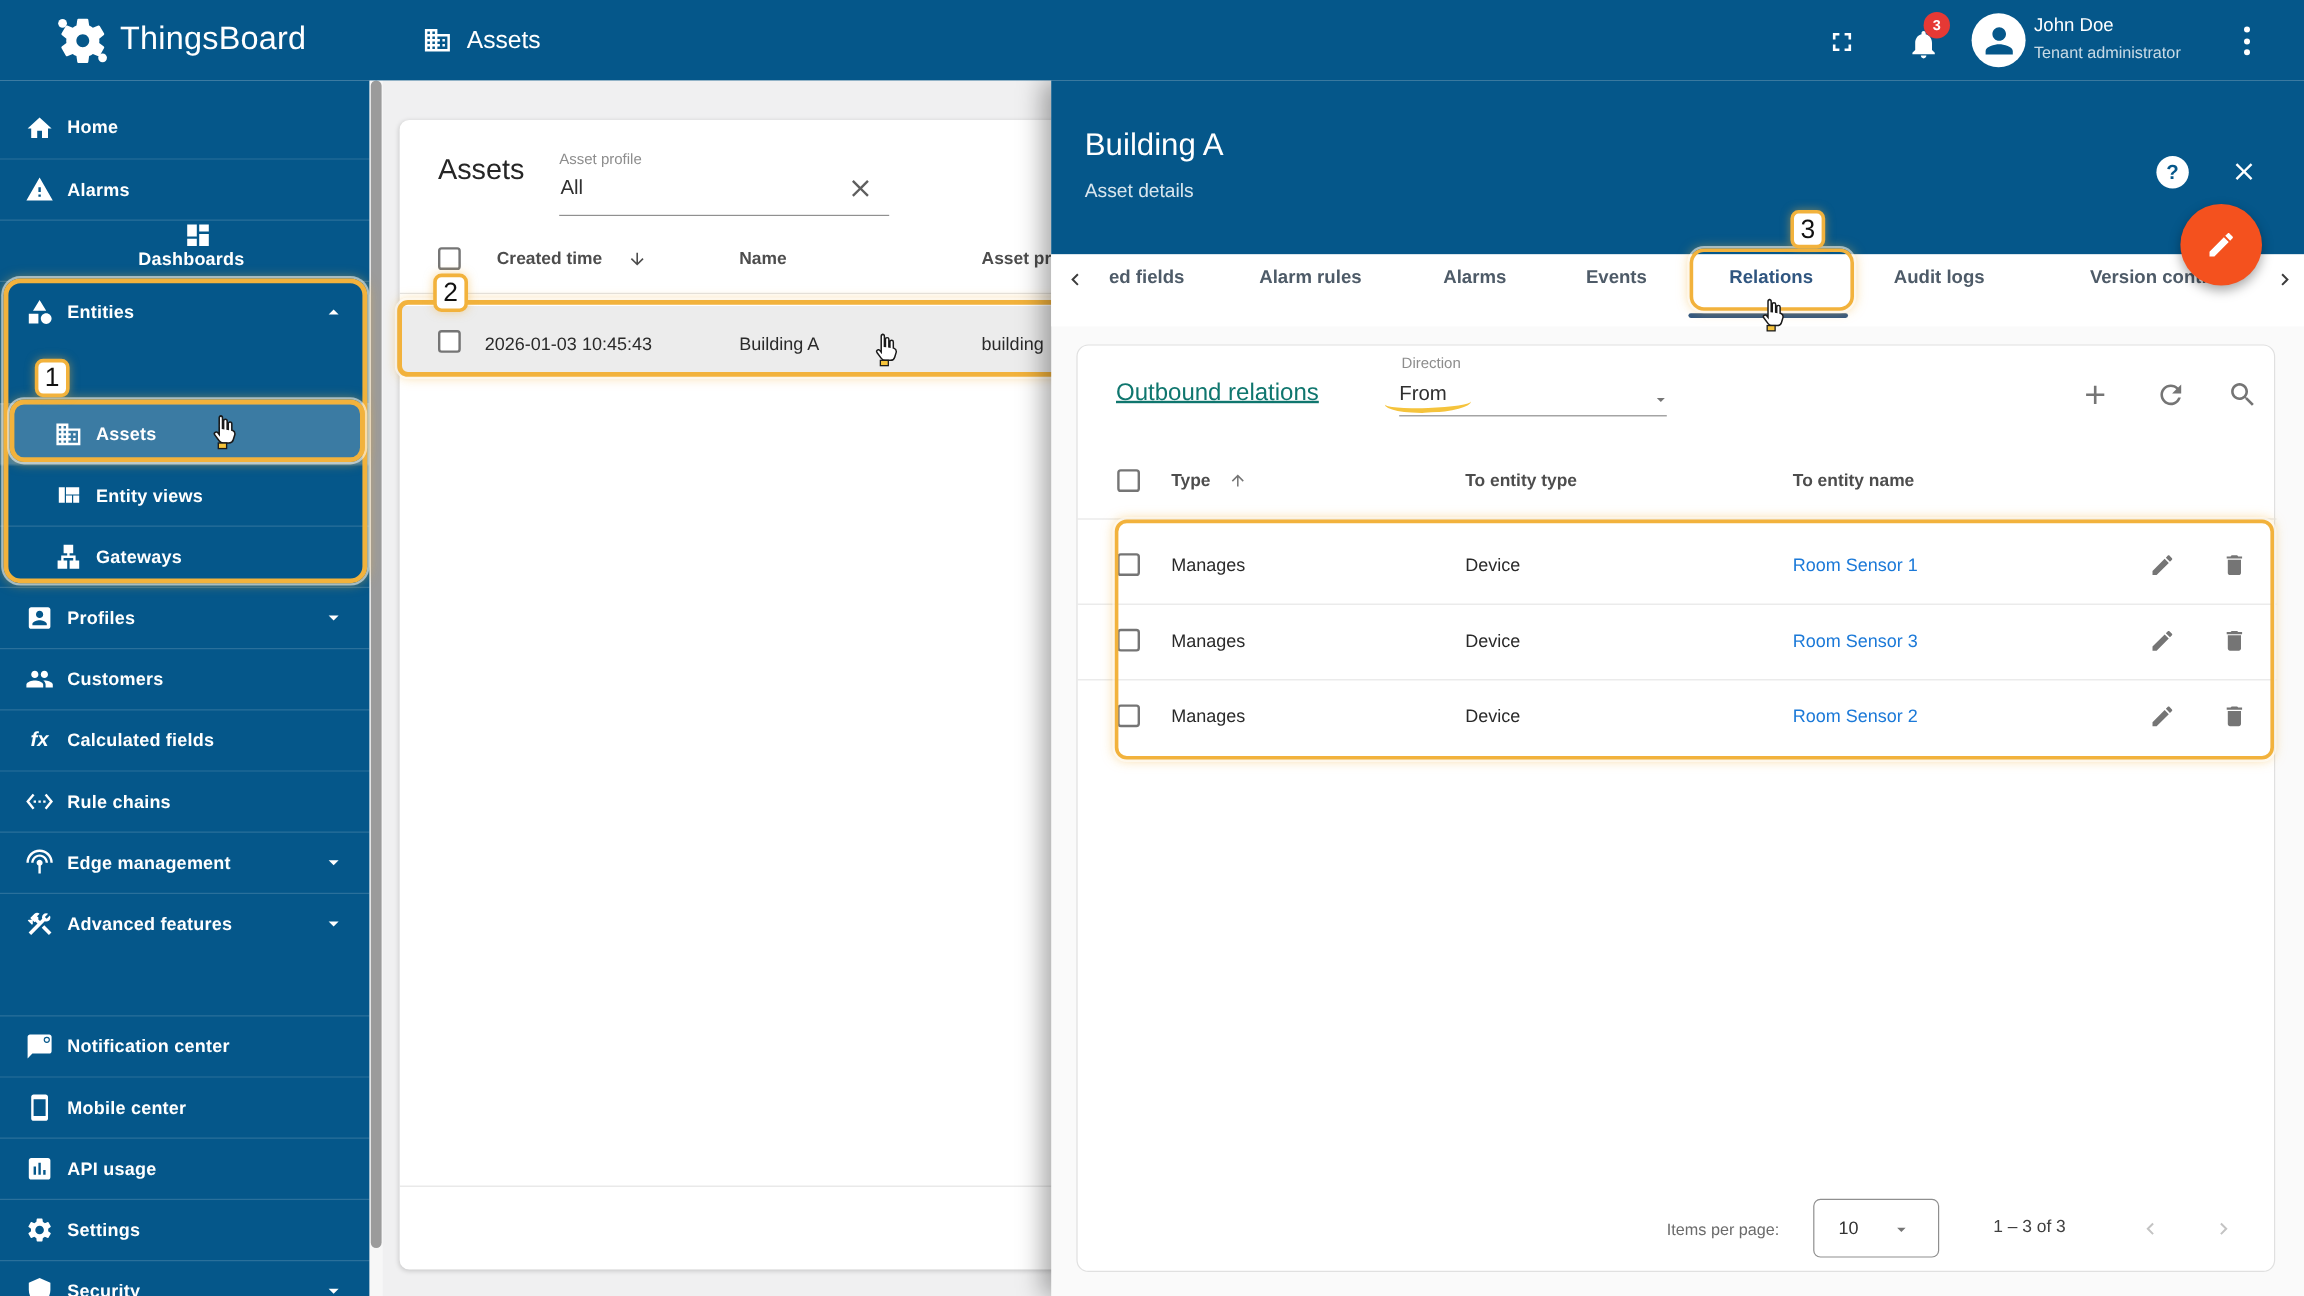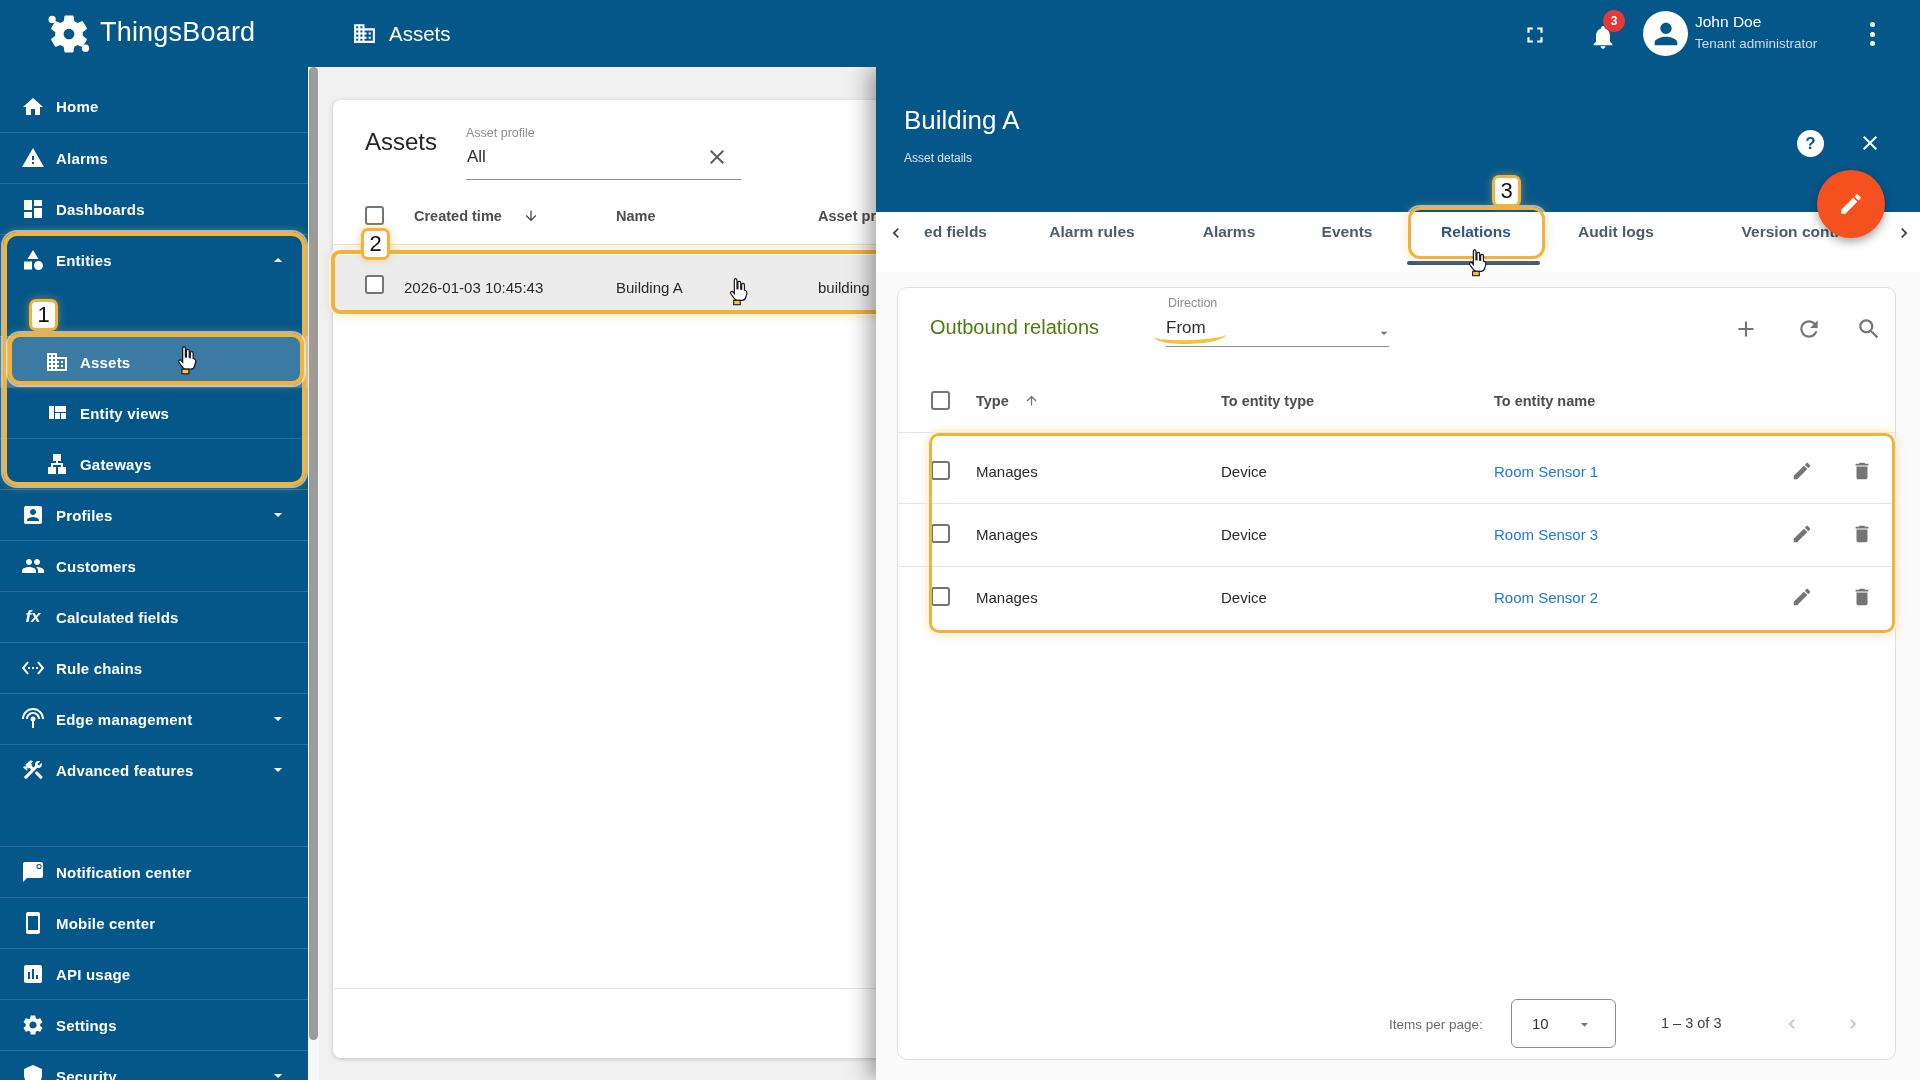--- a/index.html
+++ b/index.html
@@ -53,38 +53,38 @@
   .step-badge { position:absolute; width:29px; height:32px; background:#fff; border:3px solid #f2b23c; border-radius:7px;
                 color:#111; font-size:22px; display:flex; align-items:center; justify-content:center;
                 box-shadow:0 0 8px rgba(242,178,60,.5); z-index:12; }
   .hand-cursor { position:absolute; z-index:14; }
 
   
   .panel { position:absolute; left:876px; top:67px; width:1044px; height:1013px; background:#fafafa;
            box-shadow:-7px 0 20px rgba(0,0,0,.35); z-index:10; }
   .panel-header { position:absolute; left:0; top:0; width:1044px; height:145px; background:#05578a; }
   .panel-title { position:absolute; left:28px; top:38px; color:#fff; font-size:26px; font-weight:400; }
-  .panel-subtitle { position:absolute; left:28px; top:84px; color:rgba(255,255,255,.85); font-size:12px; }
+  .panel-subtitle { position:absolute; left:28px; top:84px; color:rgba(255,255,255,.85); font-size:16px; }
   .help-circle { position:absolute; left:921px; top:63px; width:27px; height:27px; background:#fff; border-radius:50%;
                  color:#05578a; font-size:17px; font-weight:700; display:flex; align-items:center; justify-content:center; }
   .panel-close { position:absolute; left:982px; top:64px; width:24px; height:24px; color:#fff; display:flex; }
   .tabbar { position:absolute; left:0; top:145px; width:1044px; height:60px; background:#fff; }
   .tab { position:absolute; top:156px; transform:translateX(-50%); font-size:15.5px; font-weight:600; color:#4e5b68; white-space:nowrap; }
   .tab.active { color:#305680; font-weight:700;text-align:center; }
   .tab-clip { position:absolute; left:29px; top:156px; width:82px; height:22px; overflow:hidden; }
   .tab-clip span { position:absolute; right:0; top:0; font-size:15.5px; font-weight:600; color:#4e5b68; white-space:nowrap; }
   .ink-bar { position:absolute; left:531px; top:194px; width:133px; height:4px; background:#305680; border-radius:2px; }
   .tab-chev { position:absolute; top:156px; width:20px; height:20px; color:#3c3c3c; display:flex; }
   .fab { position:absolute; left:941px; top:103px; width:68px; height:68px; border-radius:50%; background:#f4511e;
          box-shadow:0 4px 10px rgba(0,0,0,.35); display:flex; align-items:center; justify-content:center; z-index:6; }
 
   
   .rel-card { position:absolute; left:21px; top:220px; width:999px; height:773px; background:#fff;
               border:1px solid #e0e0e0; border-radius:10px; }
-  .rel-heading { position:absolute; left:32px; top:28px; font-size:20px; font-weight:500; color:#4d7c0f; }
+  .rel-heading { position:absolute; left:32px; top:28px; font-size:20px; font-weight:500; color:#0f766e;text-decoration:underline; }
   .dir-label { position:absolute; left:270px; top:8px; font-size:12.5px; color:#8d8d8d; }
   .dir-value { position:absolute; left:268px; top:30px; font-size:17px; color:#303030; }
   .dir-underline { position:absolute; left:268px; top:58px; width:223px; height:1px; background:#8e8e8e; }
   .dir-swoosh { position:absolute; left:256px; top:46px; width:72px; height:10px; border-bottom:4px solid #f5c33c;
                 border-radius:0 0 60% 60%/0 0 100% 100%; transform:rotate(-2deg); }
   .icon-btn { position:absolute; width:26px; height:26px; color:#757575; display:flex; }
   .rel-divider { position:absolute; left:0; width:999px; height:1px; background:#e6e6e6; }
   .link { font-size:15px; color:#1b79d8; }
   .pager-label { font-size:13.5px; color:#6b6b6b; }
   .pager-select { position:absolute; left:613px; top:711px; width:105px; height:49px; border:1.5px solid #8f8f8f; border-radius:6px; }
@@ -146,21 +146,21 @@
       <span class="nlabel">Home</span>
     </div>
     <div class="nav-item divided" style="top:65px;">
       <span class="nicon">
           <svg width="24" height="24" viewBox="0 0 24 24" fill="#fff">
             <path d="M1 21h22L12 2 1 21zm12-3h-2v-2h2v2zm0-4h-2v-4h2v4z"></path>
           </svg>
         </span>
       <span class="nlabel">Alarms</span>
     </div>
-    <div class="nav-item divided" style="top:116px;">
+    <div class="nav-item divided" style="top:116px;flex-direction:column;">
       <span class="nicon">
           <svg width="24" height="24" viewBox="0 0 24 24" fill="#fff">
             <path d="M3 13h8V3H3v10zm0 8h8v-6H3v6zm10 0h8V11h-8v10zm0-18v6h8V3h-8z"></path>
           </svg>
         </span>
       <span class="nlabel">Dashboards</span>
     </div>
     <div class="nav-item divided" style="top:167px;">
       <span class="nicon">
           <svg width="24" height="24" viewBox="0 0 24 24" fill="#fff">

